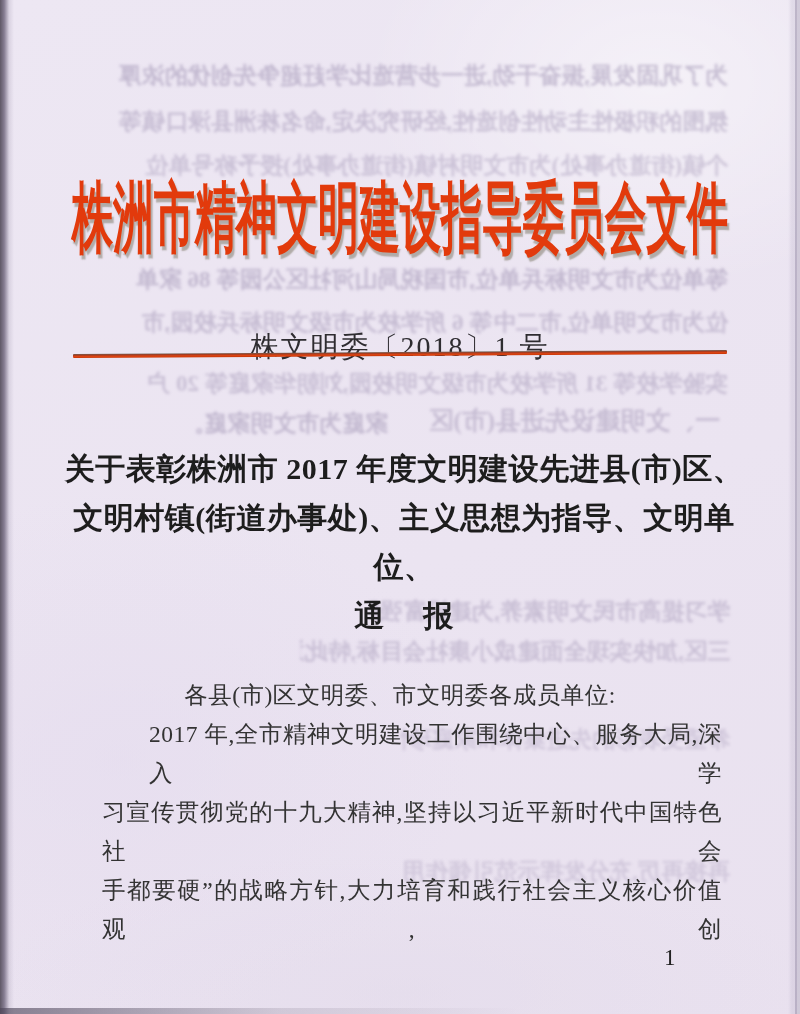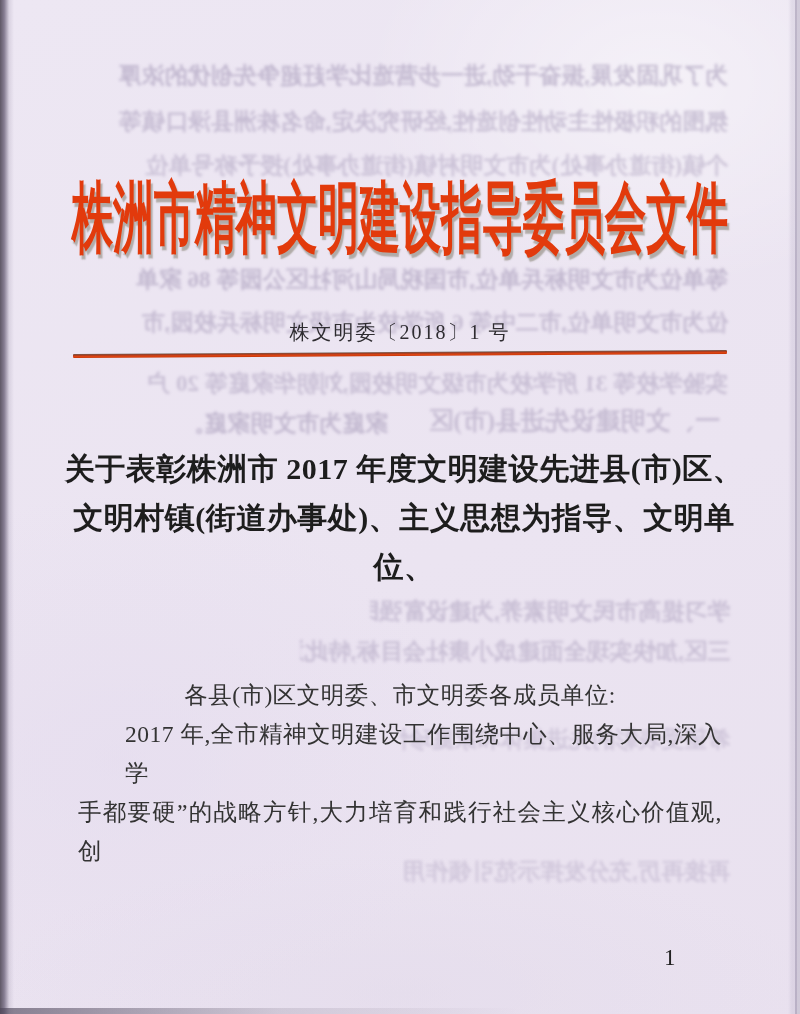--- a/index.html
+++ b/index.html
@@ -37,39 +37,39 @@
   .bl-11{top:856px;left:380px;width:350px;opacity:.3;}
   
   .header-title{
     position:absolute;top:167px;left:0;width:100%;text-align:center;
     font-size:41px;font-weight:bold;color:#e23a0c;white-space:nowrap;
     transform:scaleY(1.88);transform-origin:top center;
     text-shadow:2px 2px 1px rgba(104,99,78,0.45);
     letter-spacing:0px;
   }
   .doc-number{
-    position:absolute;top:319px;left:0;width:100%;text-align:center;
-    font-size:20px;color:#2e2c30;letter-spacing:2px;
+    position:absolute;top:328px;left:0;width:100%;text-align:center;
+    font-size:28px;color:#2e2c30;letter-spacing:2px;
   }
   .red-rule{
     position:absolute;top:352px;left:73px;width:654px;height:4px;
     transform:rotate(-0.35deg);border-radius:1px;
     background:linear-gradient(to bottom,#6e6153 0%,#a33b22 30%,#df4410 65%,#c53408 100%);
   }
   
   .doc-title{
     position:absolute;top:444px;left:46px;right:38px;text-align:center;
     font-size:30px;font-weight:bold;color:#1d1d1d;line-height:49px;letter-spacing:0.5px;
   }
   
   .body-text{
     position:absolute;top:676px;left:78px;width:644px;
     font-size:23.5px;color:#333;line-height:39px;letter-spacing:0.5px;
   }
-  .body-line{text-align:justify;text-align-last:justify;}
+  .body-line{text-align:justify;text-align-last:justify;margin-left:24px;}
   .body-line.first{padding-left:47px;}
   .salutation{text-align:center;}
   .page-num{
     position:absolute;top:945px;left:664px;font-size:23px;color:#222;
   }
 </style>
 </head>
 <body>
 
 <div id="page">
@@ -89,25 +89,27 @@
 
   <div class="header-title">株洲市精神文明建设指导委员会文件</div>
 
   <div class="doc-number">株文明委〔2018〕1 号</div>
 
   <div class="red-rule"></div>
 
   <div class="doc-title">
     <div>关于表彰株洲市 2017 年度文明建设先进县(市)区、</div>
     <div>文明村镇(街道办事处)、主义思想为指导、文明单位、</div>
+    <div>通　 报</div>
   </div>
 
   <div class="body-text">
     <div class="salutation">各县(市)区文明委、市文明委各成员单位:</div>
     <div class="body-line first">2017 年,全市精神文明建设工作围绕中心、服务大局,深入学</div>
+    <div class="body-line">习宣传贯彻党的十九大精神,坚持以习近平新时代中国特色社会</div>
     <div class="body-line">手都要硬”的战略方针,大力培育和践行社会主义核心价值观,创</div>
 
   </div>
 
   <div class="page-num">1</div>
 
   <div class="edge-left"></div>
   <div class="edge-right"></div>
   <div class="edge-bottom"></div>
 

